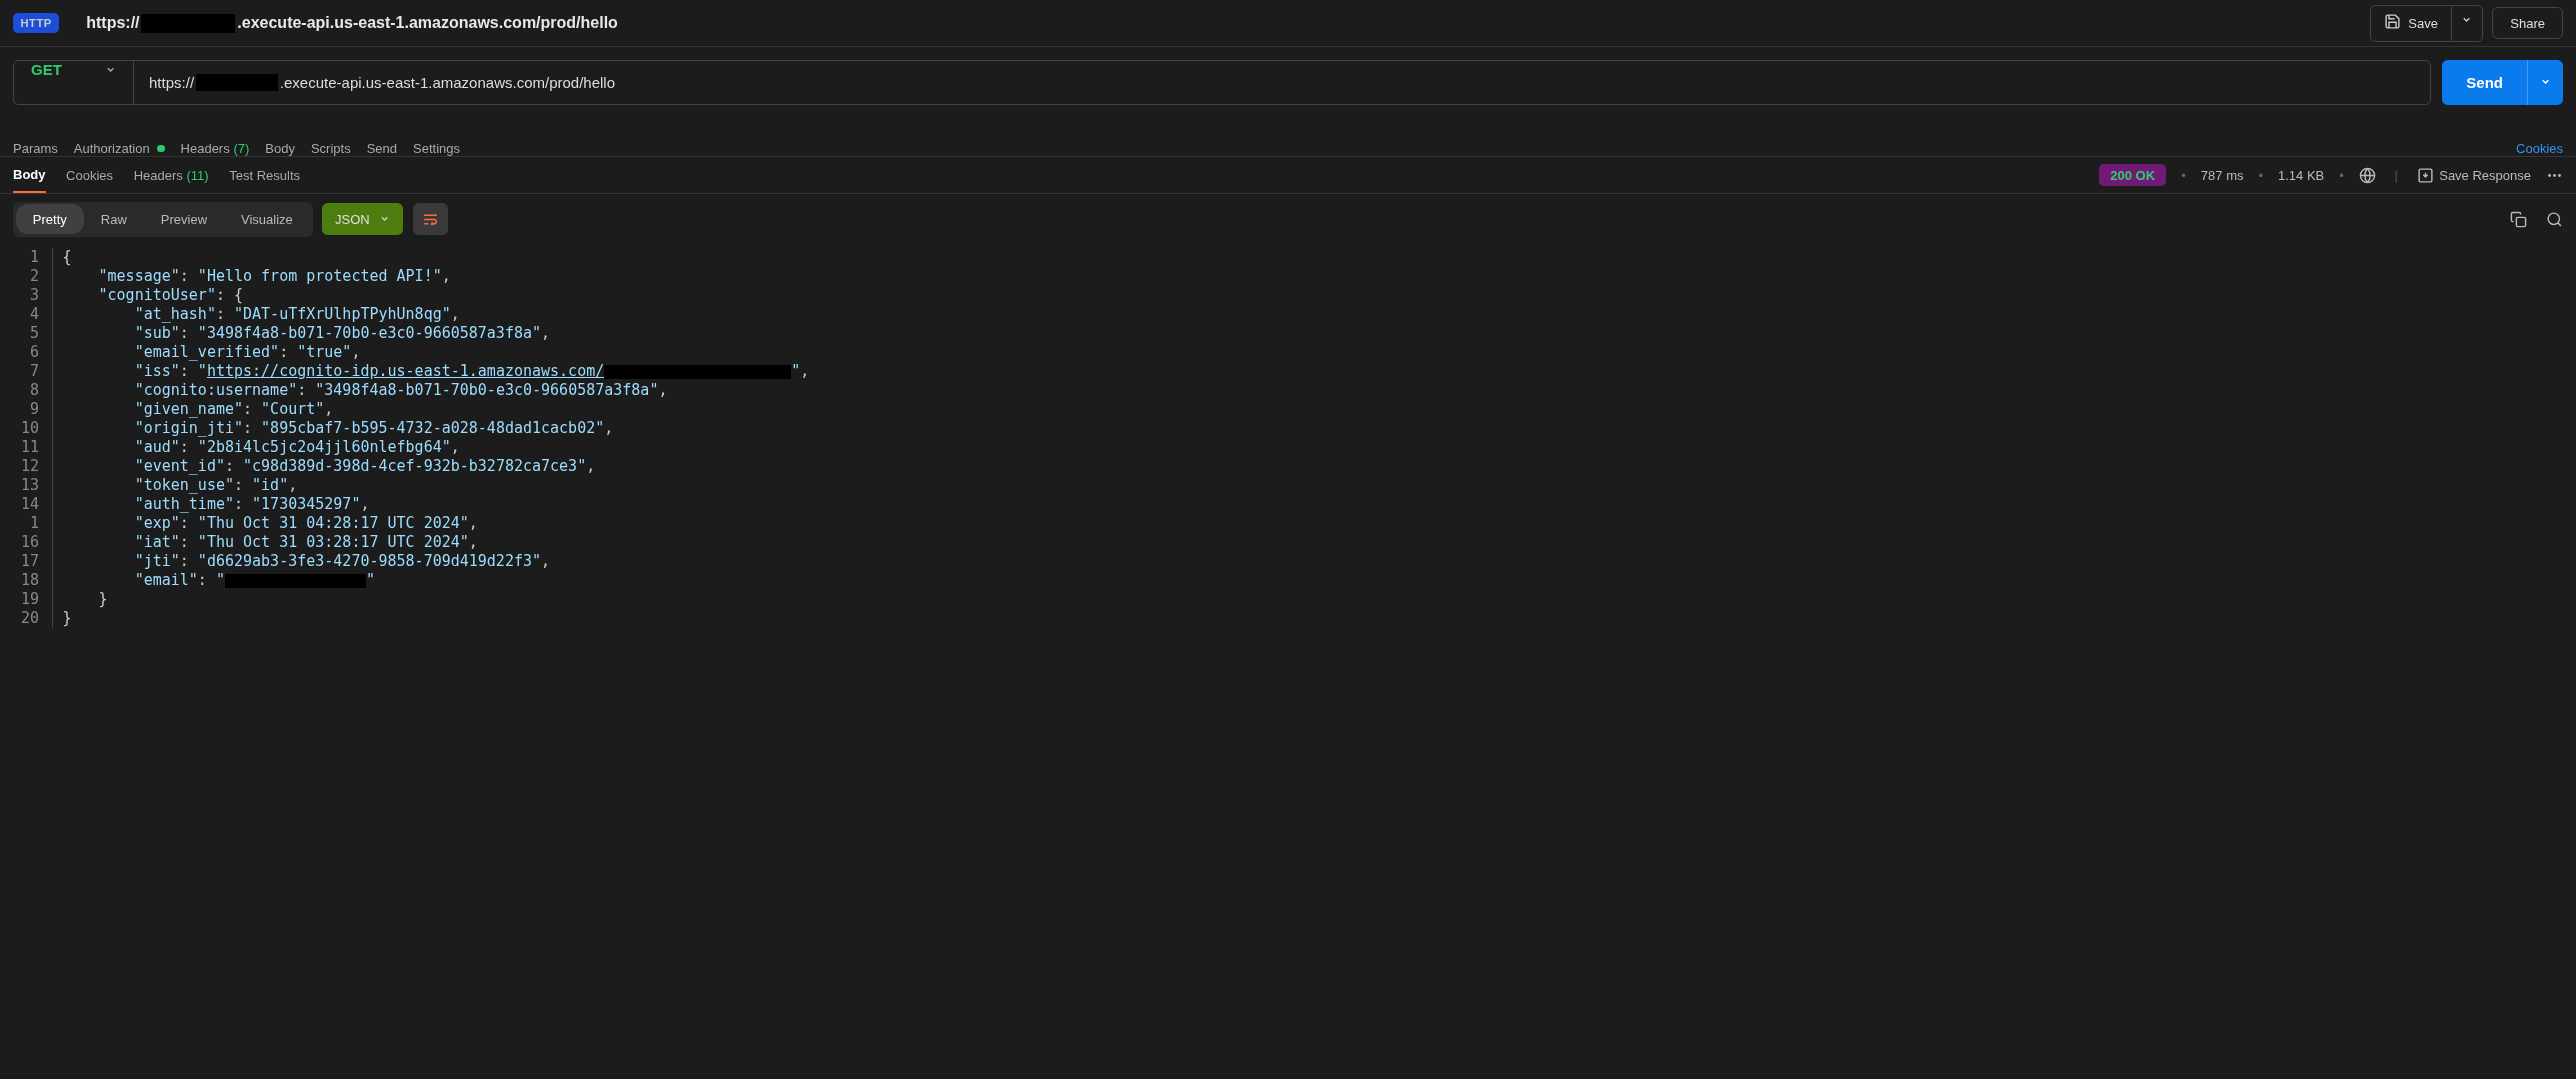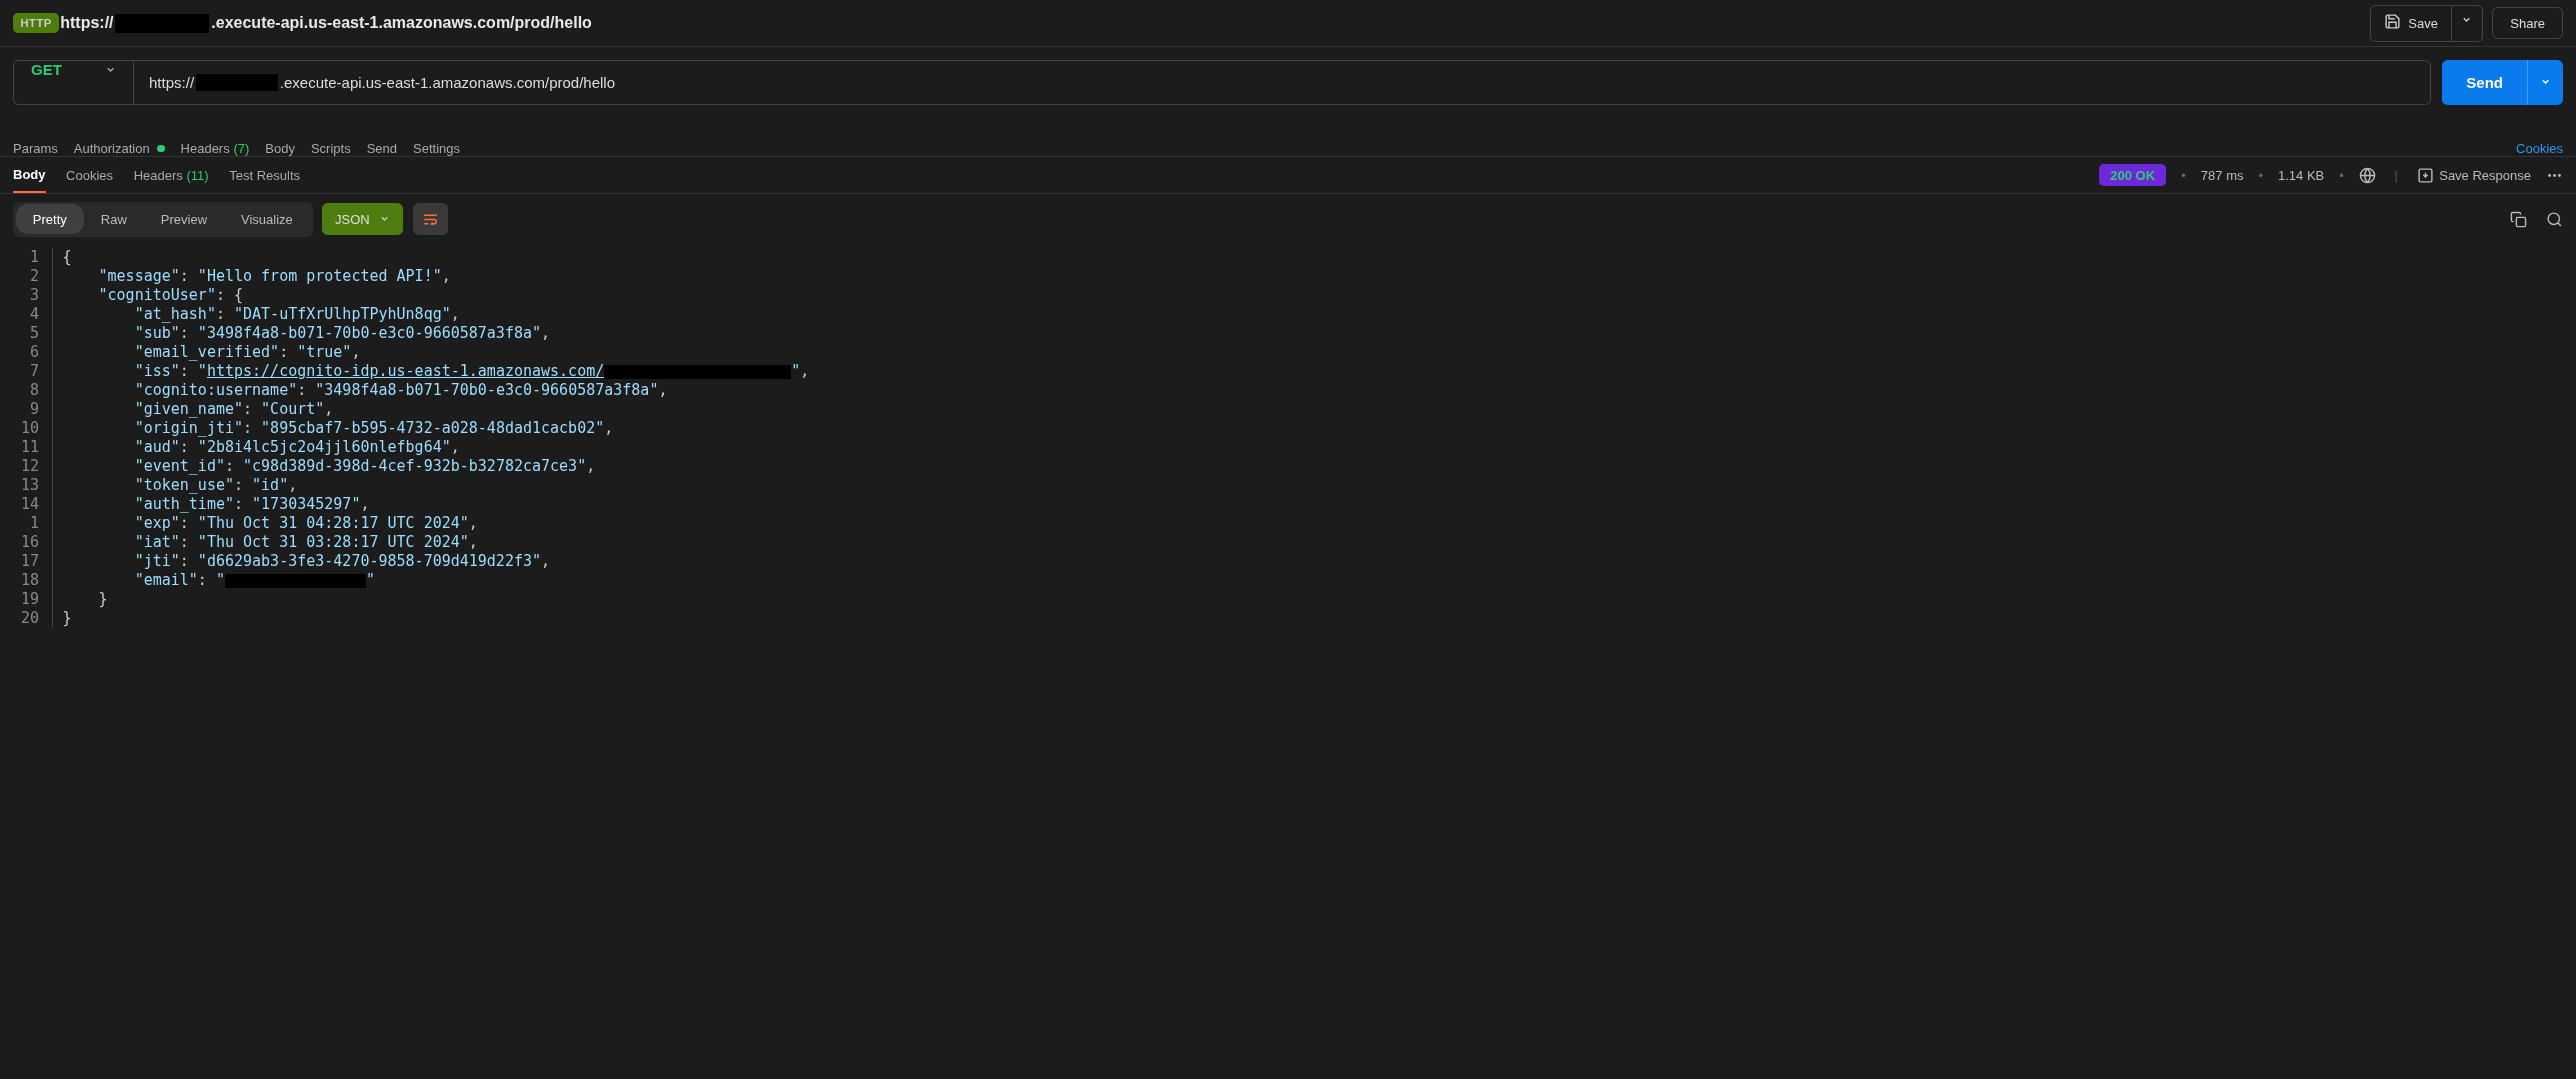--- a/index.html
+++ b/index.html
@@ -15,27 +15,27 @@
 
 
 .titlebar {
   display: flex;
   align-items: center;
   height: 47px;
   padding: 0 13px;
   border-bottom: 0.9px solid #333;
 }
 .http-badge {
-  background: #4d7c0f;
+  background: #1d4ed8;
   color: #ccc;
   font-size: 11.2px;
   font-weight: 600;
   padding: 3.7px 7.5px;
   border-radius: 4.7px;
-  margin-right: 1px;
+  margin-right: 27px;
   letter-spacing: 0.5px;
 }
 .titlebar-url {
   font-size: 16px;
   font-weight: 600;
   color: #e8e8e8;
   display: flex;
   align-items: center;
 }
 .titlebar-url .redact {
@@ -191,21 +191,21 @@
   border-bottom: 2.8px solid #ff6c37;
 }
 .resp-tab .count { color: #2ecc71; }
 .resp-right {
   margin-left: auto;
   display: flex;
   align-items: center;
   gap: 15px;
 }
 .status-badge {
-  background: #6d28d9;
+  background: #701a75;
   color: #2ecc71;
   padding: 3.7px 11.2px;
   border-radius: 4.7px;
   font-weight: 600;
 }
 .sep-dot { color: #666; }
 .meta { color: #bbb; }
 .pipe { color: #555; margin: 0 3.7px; }
 .save-response {
   display: flex; align-items: center; gap: 5.6px;

